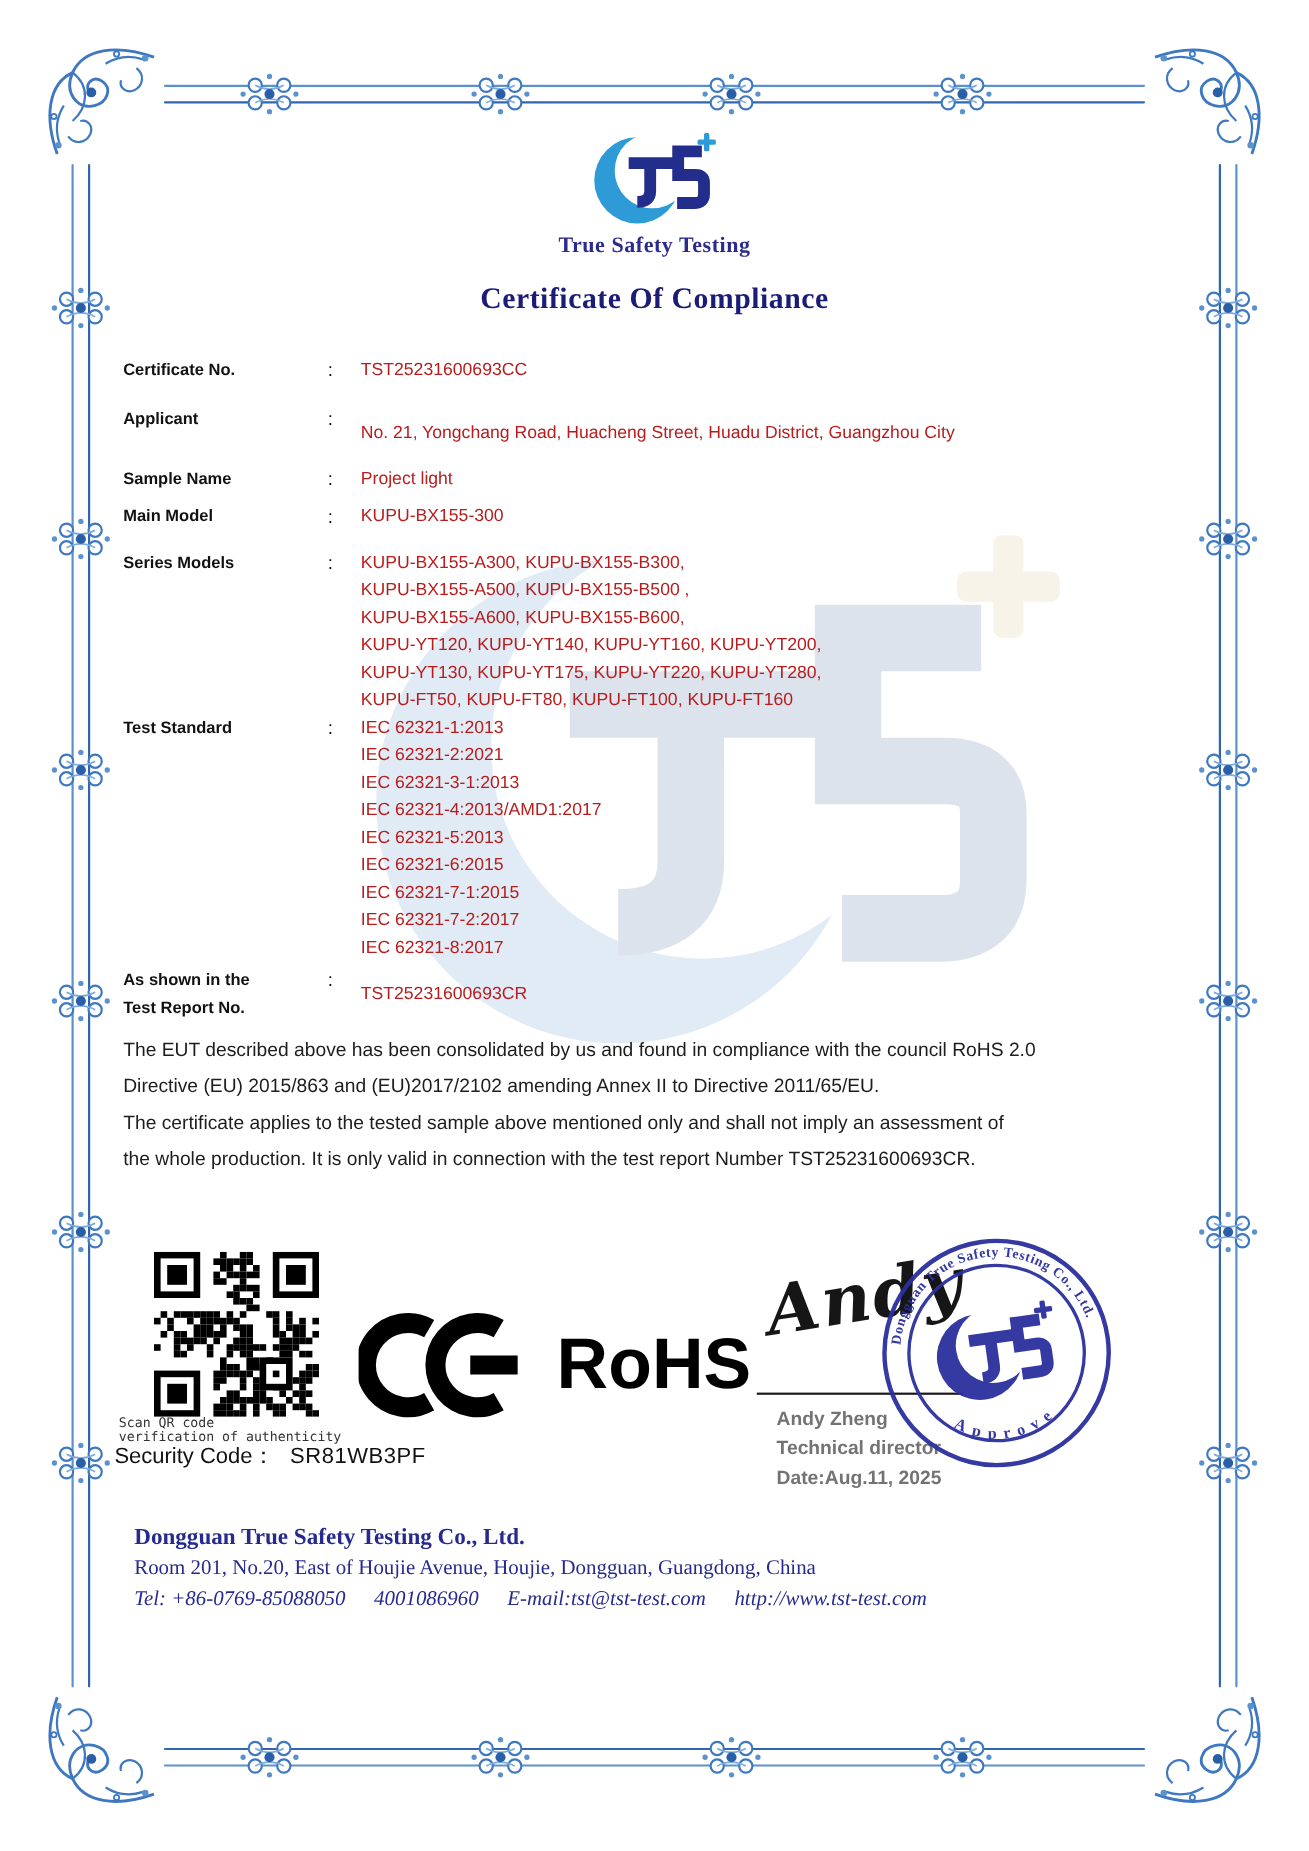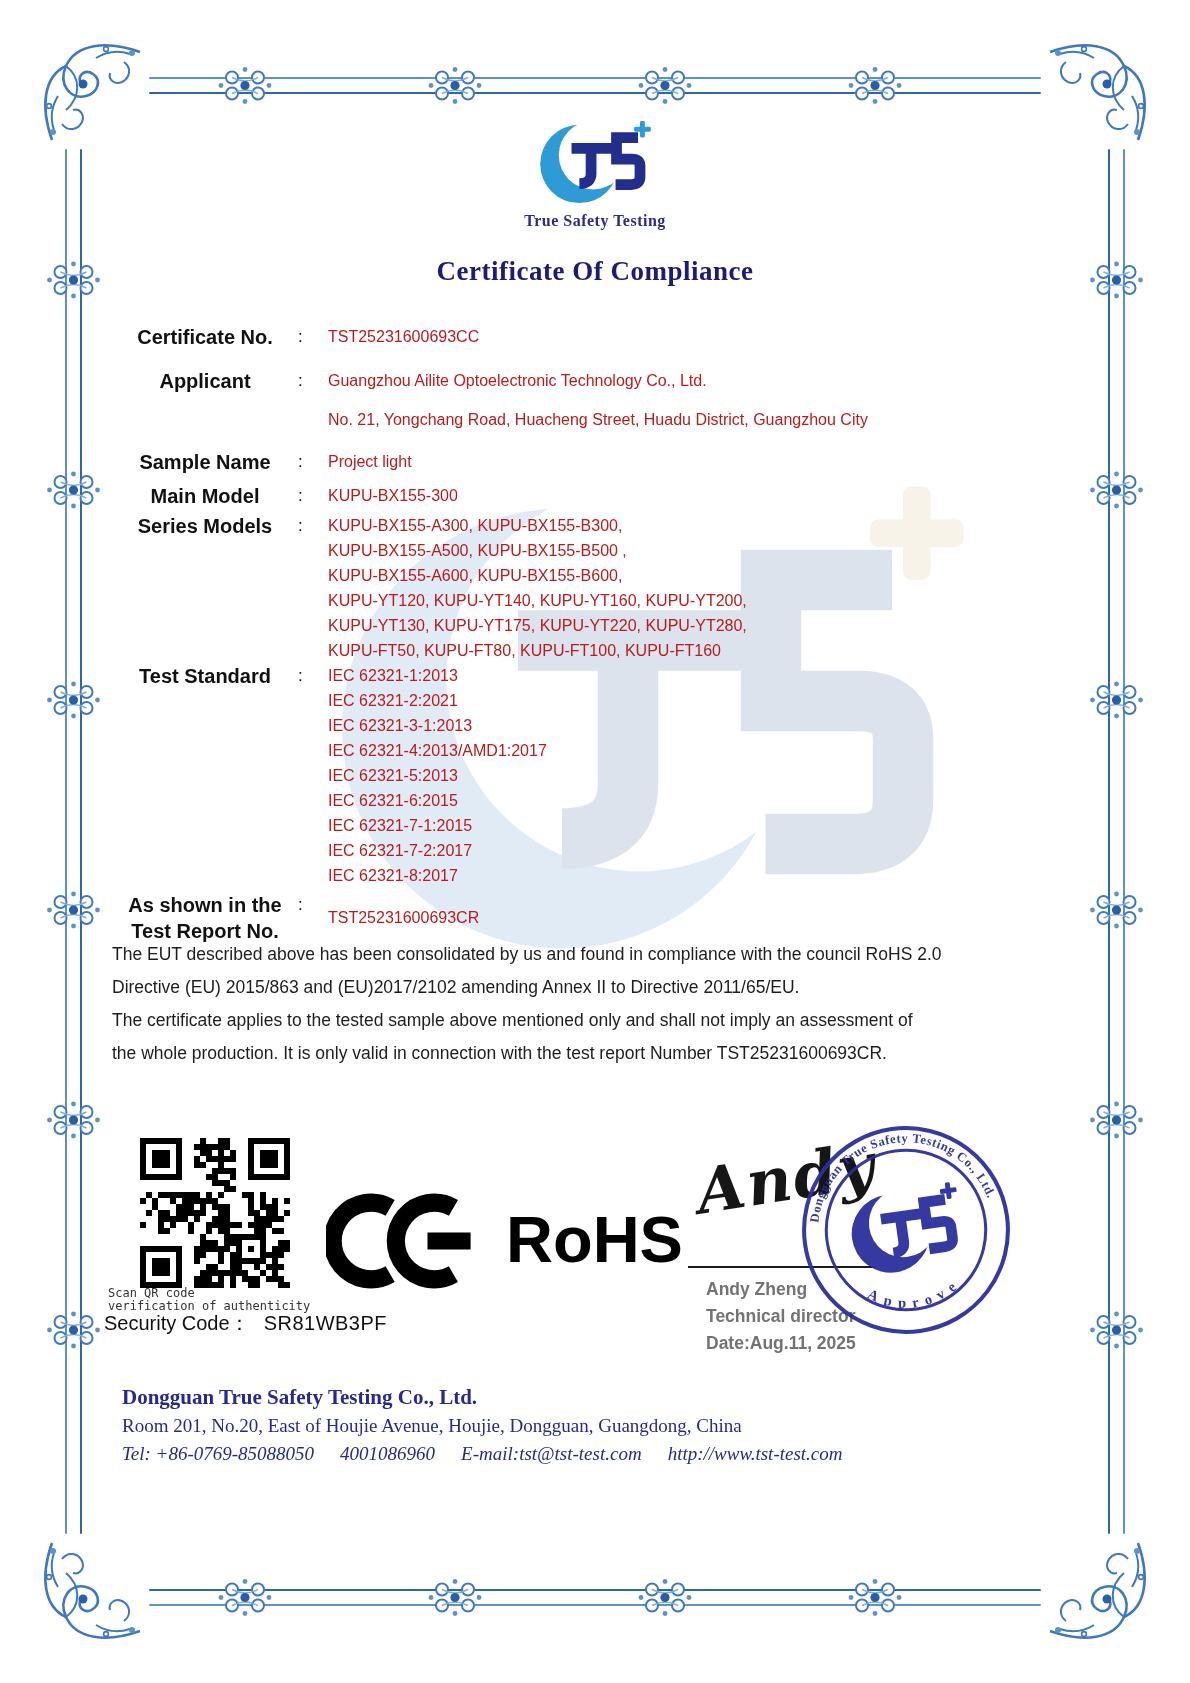--- a/index.html
+++ b/index.html
@@ -5,32 +5,32 @@
   html,body{margin:0;padding:0;background:#ffffff;}
   .page{position:relative;width:1190px;height:1683px;background:#ffffff;overflow:hidden;
         font-family:"Liberation Sans",sans-serif;color:#222;}
   svg{display:block;}
   .border-svg{position:absolute;left:0;top:0;z-index:1;}
   .watermark{position:absolute;left:320px;top:470px;width:660px;height:506px;z-index:1;opacity:.6;}
   .content{position:absolute;left:0;top:0;width:100%;height:100%;z-index:2;}
 
   .logo-head{position:absolute;left:0;right:0;top:118px;display:flex;justify-content:center;}
   .brand{position:absolute;left:0;right:0;top:212px;text-align:center;
-         font-family:"Liberation Serif",serif;font-size:16px;font-weight:600;color:#2b2b8f;letter-spacing:.5px;}
+         font-family:"Liberation Serif",serif;font-size:20px;font-weight:600;color:#2b2b8f;letter-spacing:.5px;}
   .cert-title{position:absolute;left:0;right:0;top:256px;text-align:center;
          font-family:"Liberation Serif",serif;font-size:27px;font-weight:bold;color:#1b1b78;letter-spacing:.5px;}
 
   .fields{position:absolute;left:112px;top:324px;width:970px;}
   .frow{display:flex;align-items:flex-start;}
-  .flabel{width:186px;font-weight:bold;font-size:20px;color:#111;line-height:26px;flex:none;text-align:center;}
+  .flabel{width:186px;font-weight:bold;font-size:15px;color:#111;line-height:26px;flex:none;}
   .fcolon{width:30px;font-size:17px;color:#111;line-height:26px;flex:none;}
   .fvalue{font-size:16px;color:#b91c1c;line-height:26px;white-space:nowrap;}
   .vline{white-space:nowrap;}
   .list .vline{line-height:25px;}
-  .mb18{margin-bottom:18px;} .mb16{margin-bottom:16px;} .mb8{margin-bottom:8px;} .mb2{margin-bottom:4px;}
+  .mb18{margin-bottom:18px;} .mb16{margin-bottom:16px;} .mb8{margin-bottom:8px;} .mb2{margin-bottom:16px;}
   .addr{margin-top:13px;}
 
   .statements{position:absolute;left:112px;top:938px;width:985px;font-size:17.5px;line-height:33px;color:#1d1d1d;}
   .statements div{white-space:nowrap;}
 
   .qr-box{position:absolute;left:140px;top:1138px;}
   .qr-captions{position:absolute;left:108px;top:1287px;width:220px;text-align:left;
                font-family:"DejaVu Sans Mono",monospace;font-size:12px;line-height:13px;color:#333;}
   .security{position:absolute;left:104px;top:1310px;font-size:20px;color:#111;}
   .security .sec-val{margin-left:14px;letter-spacing:.5px;}
@@ -169,21 +169,20 @@
       <div class="frow mb18">
         <div class="flabel">Certificate No.</div>
         <div class="fcolon">:</div>
         <div class="fvalue">TST25231600693CC</div>
       </div>
 
       <div class="frow mb16">
         <div class="flabel">Applicant</div>
         <div class="fcolon">:</div>
         <div class="fvalue">
-          <div class="vline">Guangzhou Ailite Optoelectronic Technology Co., Ltd.</div>
           <div class="vline addr">No. 21, Yongchang Road, Huacheng Street, Huadu District, Guangzhou City</div>
         </div>
       </div>
 
       <div class="frow mb8">
         <div class="flabel">Sample Name</div>
         <div class="fcolon">:</div>
         <div class="fvalue">Project light</div>
       </div>
 

